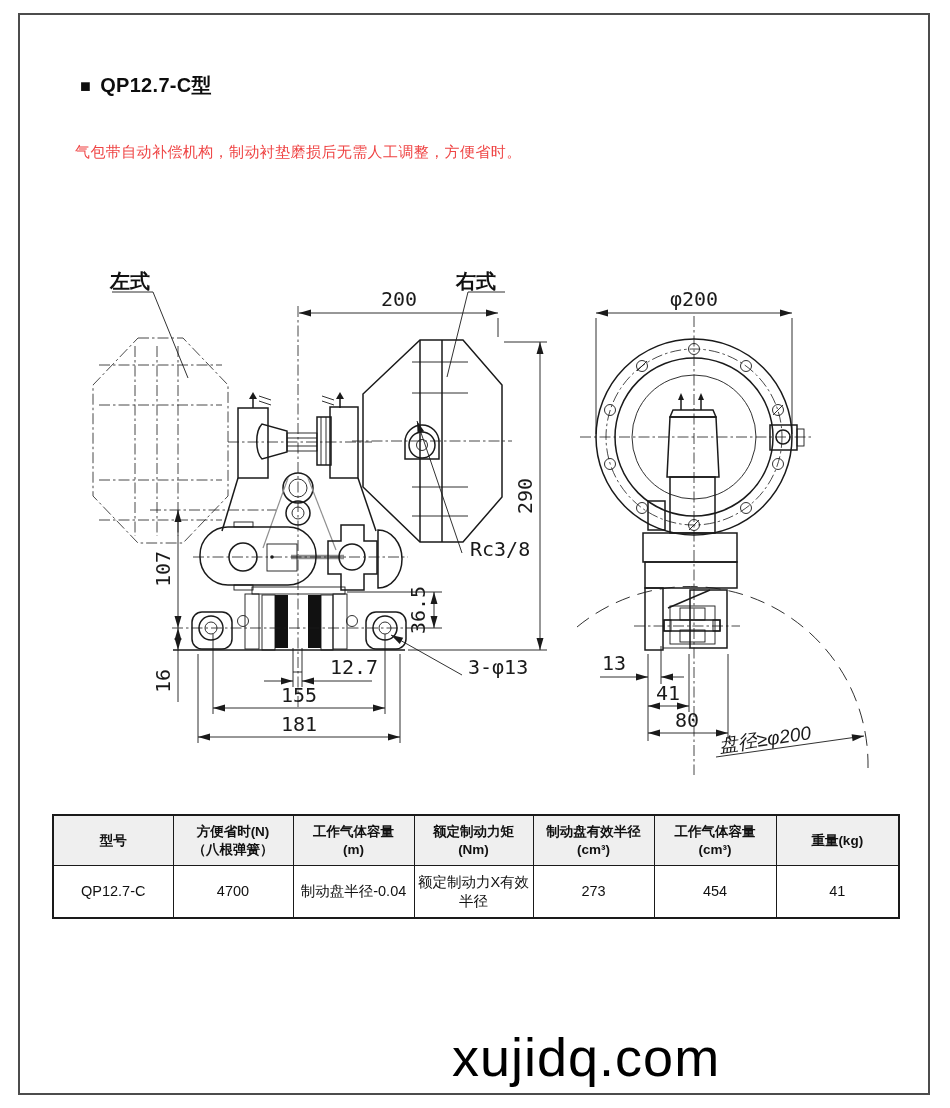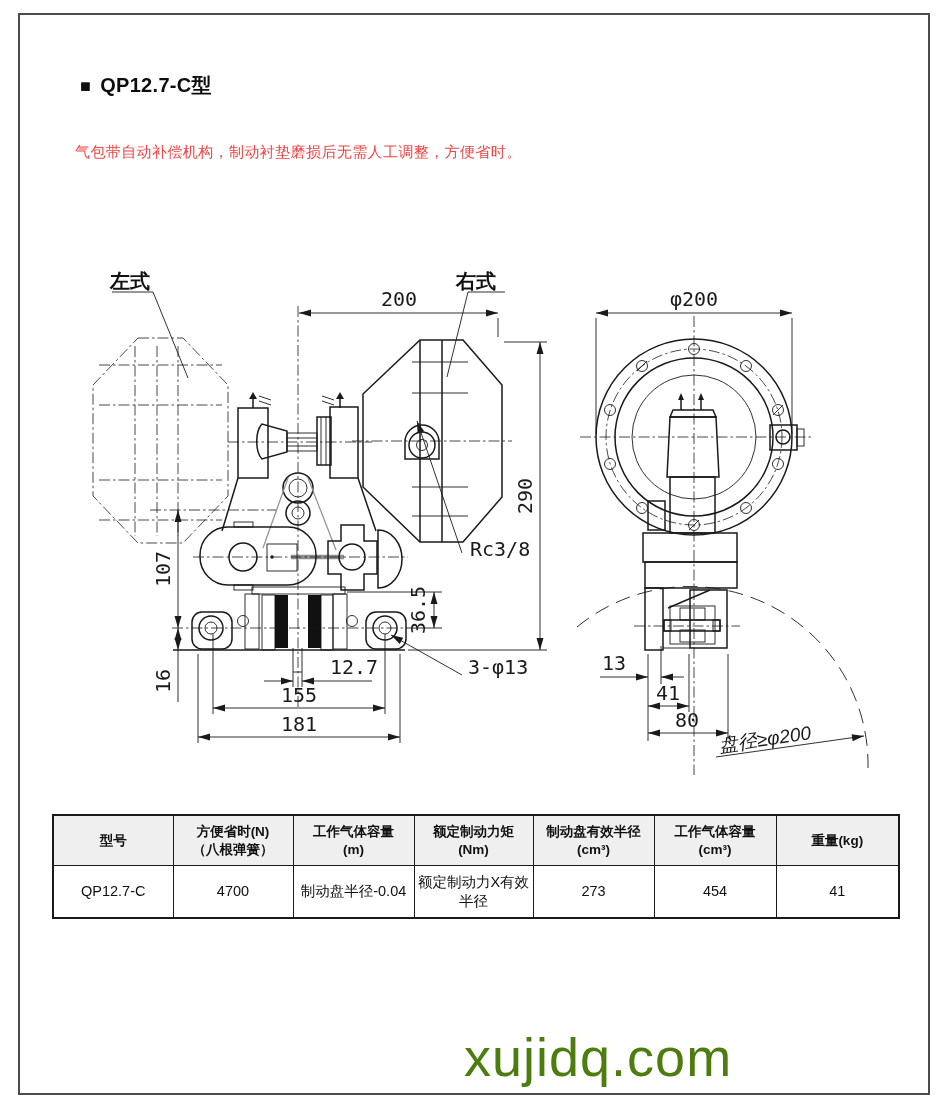--- a/index.html
+++ b/index.html
@@ -21,21 +21,21 @@
   .dt{font-family:"DejaVu Sans Mono","Liberation Mono",monospace;font-size:20px;fill:#1a1a1a;}
   .zh{font-family:"Liberation Sans","DejaVu Sans",sans-serif;font-size:20px;font-weight:bold;fill:#111;}
   .zhn{font-family:"Liberation Sans","DejaVu Sans",sans-serif;font-size:19px;font-style:italic;fill:#1a1a1a;}
   
   table.spec{position:absolute;left:52px;top:814px;width:846px;border-collapse:collapse;
        table-layout:fixed;border:2.6px solid #1a1a1a;padding-left:32px;}
   table.spec th,table.spec td{border:1.4px solid #1a1a1a;text-align:center;vertical-align:middle;
        padding:2px 2px;color:#111;}
   table.spec th{background:#efefef;font-size:13.5px;font-weight:bold;height:45px;line-height:1.3;}
   table.spec td{font-size:14.5px;height:47px;line-height:1.3;}
-  .watermark{position:absolute;left:464px;top:1026px;font-size:54px;color:#4d7c0f;
+  .watermark{position:absolute;left:452px;top:1026px;font-size:54px;color:#000000;
        letter-spacing:1px;font-weight:400;}
 </style>
 </head>
 <body>
 
 <div class="page-frame"></div>
 
 <div class="title-row">
   <span class="sq">■</span>
   <span>QP12.7-C型</span>

